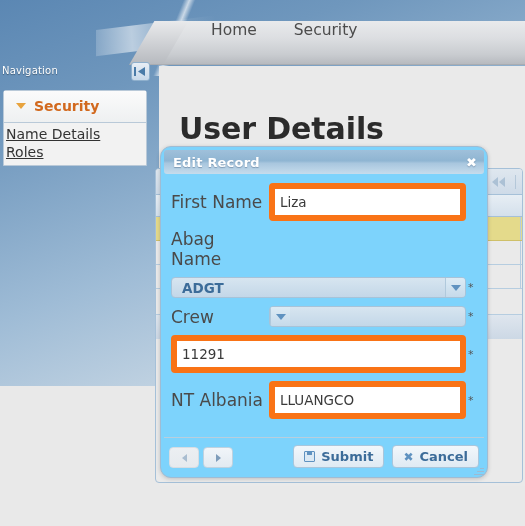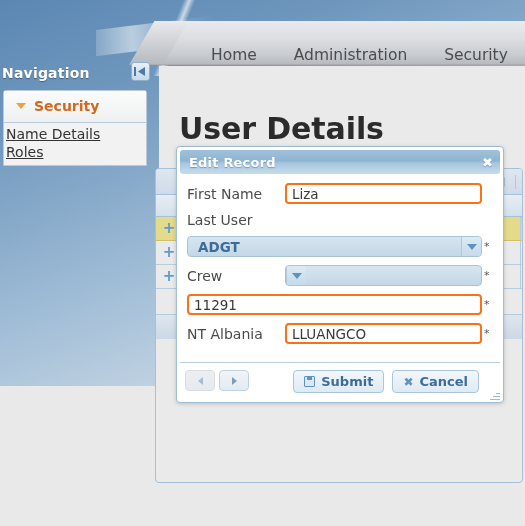--- a/index.html
+++ b/index.html
@@ -35,40 +35,40 @@
     content: ""; position: absolute;
     left: -20px; top: 28px; width: 140px; height: 26px;
     background: linear-gradient(93deg, rgba(255,255,255,0) 0%, rgba(255,255,255,.55) 40%, rgba(255,255,255,.1) 75%, rgba(255,255,255,0) 100%);
     transform: rotate(-7deg);
   }
 
   
   .menubar {
     position: absolute; left: 159px; top: 21px; right: 0; height: 44px;
     background: linear-gradient(to bottom, #e9eaec 0%, #dcdee1 40%, #c9ccd0 78%, #b7babf 100%);
-    display: flex; align-items: flex-end;
+    display: flex; align-items: flex-start;
     border-bottom: 1px solid #a9acb1;
   }
   .menubar:before {
     content: ""; position: absolute; left: -30px; top: 0; bottom: -1px; width: 34px;
     background: linear-gradient(to bottom, #e9eaec, #b7babf);
     transform: skewX(-30deg); transform-origin: bottom left;
     border-bottom: 1px solid #a9acb1;
   }
   .menu-item {
     color: #4c4c4c; font-size: 15.5px; padding: 0 12px;
     cursor: pointer; white-space: nowrap;
   }
   .menu-item:first-of-type { margin-left: 40px; }
   .menu-item + .menu-item { margin-left: 13px; }
 
   
   .nav-title {
     position: absolute; left: 2px; top: 65px;
-    font-size: 14px; font-weight: bold; color: #ffffff;
+    font-size: 10px; font-weight: normal; color: #ffffff;
     text-shadow: 0 1px 1px rgba(0,0,0,.35);
     letter-spacing: .2px;
   }
   .nav-collapse {
     position: absolute; left: 131px; top: 62px;
     width: 19px; height: 19px; border-radius: 3px;
     background: linear-gradient(to bottom, #e8eef5, #c8d9ea);
     border: 1px solid #8fb0cd;
     display: flex; align-items: center; justify-content: center;
     cursor: pointer;
@@ -152,24 +152,24 @@
   .col-rest  { flex: 1; }
   .grid-blank { height: 26px; background: #eaeaea; border-bottom: 1px solid #b6cde0; }
   .grid-footer {
     height: 24px;
     background: linear-gradient(to bottom, #dfe6ee, #ccd8e5);
   }
   .plus-icon { color: #5b9bd5; font-size: 15px; font-weight: bold; line-height: 1; }
 
   
   .dialog {
-    position: absolute; left: 176px; top: 146px; width: 328px;
-    background: #ffffff;
+    position: absolute; left: 160px; top: 146px; width: 328px;
+    background: #7dd3fc;
     border: 1px solid #9fbcd4;
-    border-radius: 4px;
+    border-radius: 11px;
     box-shadow: 0 1px 4px rgba(0,0,0,.18);
     z-index: 30;
   }
   .dialog-titlebar {
     height: 24px; margin: 3px 3px 0 3px;
     border-radius: 3px;
     background: linear-gradient(to bottom, #9fc0da 0%, #8fb5d2 45%, #a8c6de 55%, #c6dcec 100%);
     display: flex; align-items: center; justify-content: space-between;
     padding: 0 7px 0 9px;
   }
@@ -180,25 +180,25 @@
   }
   .dialog-close {
     color: #ffffff; font-size: 13px; font-weight: bold; cursor: pointer;
     text-shadow: 0 1px 1px rgba(80,110,140,.5); line-height: 1;
   }
   .dialog-body { padding: 9px 10px 4px 10px; }
 
   .form-row { display: flex; align-items: center; margin-bottom: 8px; }
   .form-label {
     width: 98px; min-width: 98px;
-    font-size: 14px; color: #4a4a4a;
+    font-size: 17px; color: #4a4a4a;
   }
   .field {
-    flex: 1; height: 21px;
-    border: 2px solid #f97316; border-radius: 4px;
+    flex: 1; height: 38px;
+    border: 6px solid #f97316; border-radius: 4px;
     background: #ffffff;
     font-size: 13.5px; color: #3a3a3a;
     padding: 0 5px; outline: none;
     font-family: "DejaVu Sans", sans-serif;
   }
   .combo {
     flex: 1; height: 21px;
     border: 1px solid #a7c3d9; border-radius: 4px;
     background: linear-gradient(to bottom, #d7e5f0, #c3d7e8);
     display: flex; align-items: center; position: relative;
@@ -220,21 +220,21 @@
     border-top: 6px solid #5f92c0;
   }
   .req { width: 9px; min-width: 9px; margin-left: 2px;
     font-size: 11px; color: #555; line-height: 1; }
   .req.hidden { visibility: hidden; }
 
   .dialog-sep {
     height: 1px; background: #b9cedd; margin: 6px 3px 0 3px;
   }
   .dialog-footer {
-    display: flex; align-items: flex-start; padding: 7px 24px 9px 8px;
+    display: flex; align-items: flex-end; padding: 7px 8px 9px 8px;
     position: relative;
   }
   .nav-btn {
     width: 30px; height: 21px;
     border: 1px solid #bfd2e0; border-radius: 4px;
     background: linear-gradient(to bottom, #f1f5f9, #e2eaf1);
     display: flex; align-items: center; justify-content: center;
     cursor: pointer; margin-right: 4px;
   }
   .nav-btn.first { background: linear-gradient(to bottom, #eceff2, #e6eaee); border-color: #d7dde3; }
@@ -279,21 +279,20 @@
 </style>
 </head>
 <body>
 
 <div class="app-bg"></div>
 <div class="app-bg-lower"></div>
 <div class="swoosh"></div>
 
 <div class="menubar">
   <div class="menu-item">Home</div>
-  <div class="menu-item">Administration</div>
   <div class="menu-item">Security</div>
 </div>
 
 <div class="nav-title">Navigation</div>
 <div class="nav-collapse">
   <svg width="13" height="11" viewBox="0 0 13 11" aria-hidden="true">
     <rect x="0" y="1" width="2" height="9" fill="#4a7ba8"></rect>
     <polygon points="11,1 11,10 4,5.5" fill="#4a7ba8"></polygon>
   </svg>
 </div>
@@ -363,21 +362,21 @@
 
   <div class="dialog-body">
 
     <div class="form-row">
       <span class="form-label">First Name</span>
       <input class="field" type="text" value="Liza" style="">
       <span class="req hidden">*</span>
     </div>
 
     <div class="form-row">
-      <span class="form-label">Last User</span>
+      <span class="form-label">Abag Name</span>
       <span class="req hidden">*</span>
     </div>
 
     <div class="form-row">
       <div class="combo">
         <span class="combo-value">ADGT</span>
         <span class="combo-arrow">
             <span class="combo-caret"></span>
           </span>
       </div>

